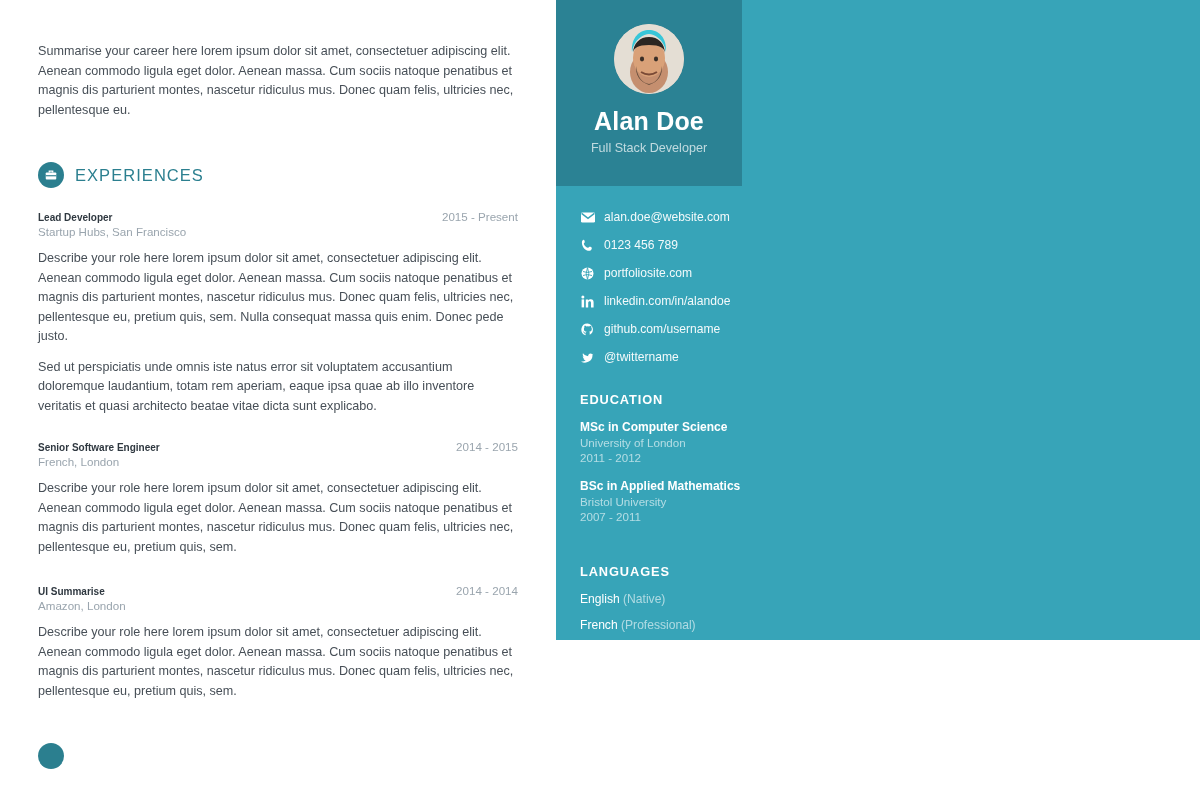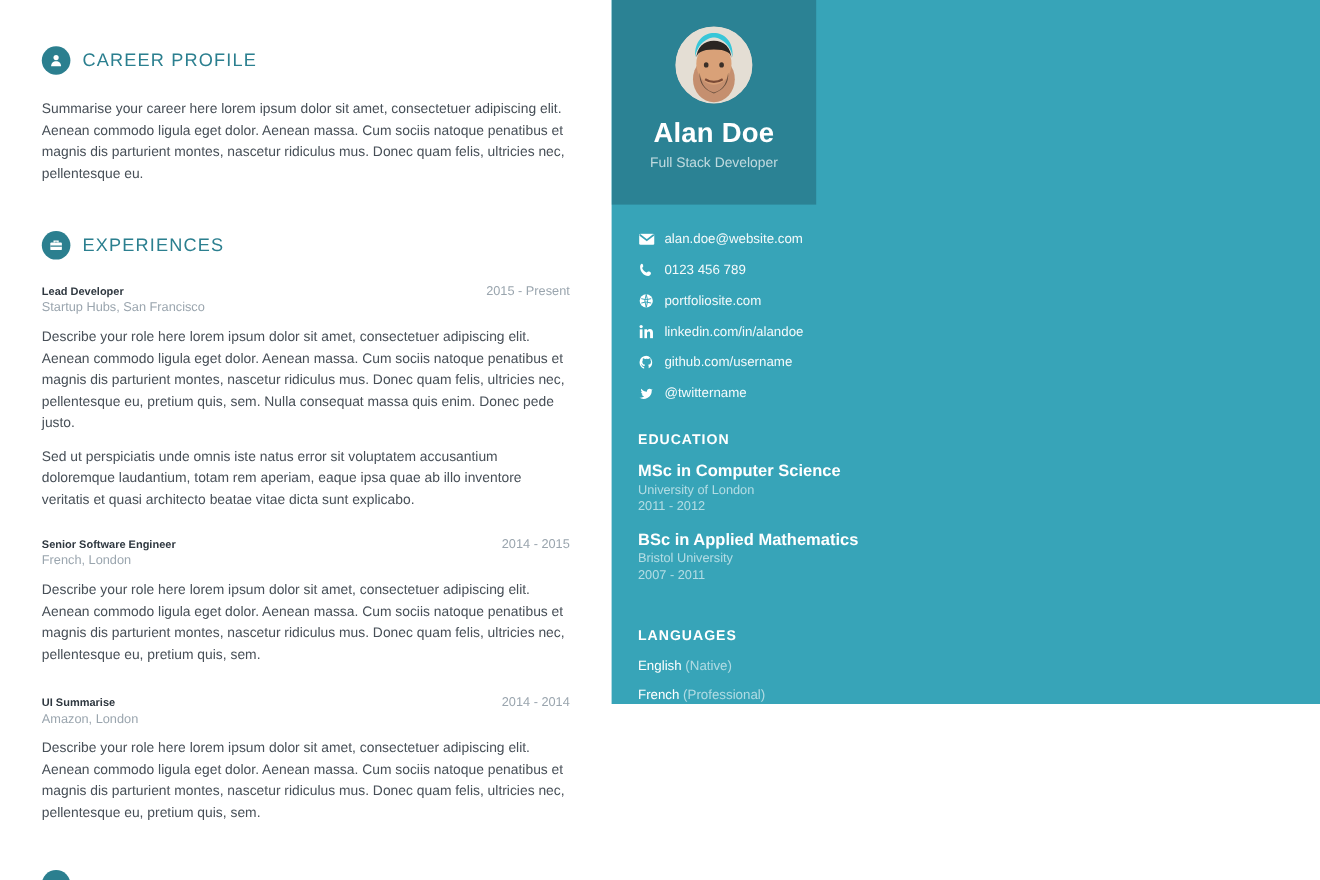--- a/index.html
+++ b/index.html
@@ -160,21 +160,21 @@
     font-weight: bold;
     letter-spacing: 0.9px;
     color: #ffffff;
     text-transform: uppercase;
     margin-bottom: 13px;
     white-space: nowrap;
   }
 
   .edu-item { margin-bottom: 15px; white-space: nowrap; }
   .edu-deg {
-    font-size: 15px;
+    font-size: 12px;
     font-weight: bold;
     color: #ffffff;
   }
   .edu-inst, .edu-years {
     font-size: 11.6px;
     color: rgba(255,255,255,0.62);
     margin-top: 2px;
   }
 
   .lang-item {
@@ -195,29 +195,20 @@
   .blk-edu { margin-top: 28px; }
   .blk-lang { margin-top: 41px; }
   .blk-int  { margin-top: 44px; }
 </style>
 </head>
 <body>
 
 <div class="doc-main">
 
   <div class="section" style="margin-top:42px;">
-    <div class="section-head">
-      <span class="sec-icon">
-        <svg width="14" height="14" viewBox="0 0 16 16">
-            <circle cx="8" cy="5" r="2.7" fill="#fff"></circle>
-            <path d="M2.8 14c0-3 2.3-5.1 5.2-5.1S13.2 11 13.2 14z" fill="#fff"></path>
-          </svg>
-      </span>
-      <span class="sec-title">CAREER PROFILE</span>
-    </div>
     <p class="body-p" style="margin-top:22px;">Summarise your career here lorem ipsum dolor sit amet, consectetuer adipiscing elit. Aenean commodo ligula eget dolor. Aenean massa. Cum sociis natoque penatibus et magnis dis parturient montes, nascetur ridiculus mus. Donec quam felis, ultricies nec, pellentesque eu.</p>
   </div>
 
   <div class="section" style="margin-top:42px;">
     <div class="section-head">
       <span class="sec-icon">
         <svg width="14" height="14" viewBox="0 0 16 16">
             <rect x="2" y="5" width="12" height="8" rx="1" fill="#fff"></rect>
             <path d="M6 5V3.6h4V5" stroke="#fff" stroke-width="1.4" fill="none"></path>
             <rect x="2" y="8.2" width="12" height="1.3" fill="#2b7f8f"></rect>

